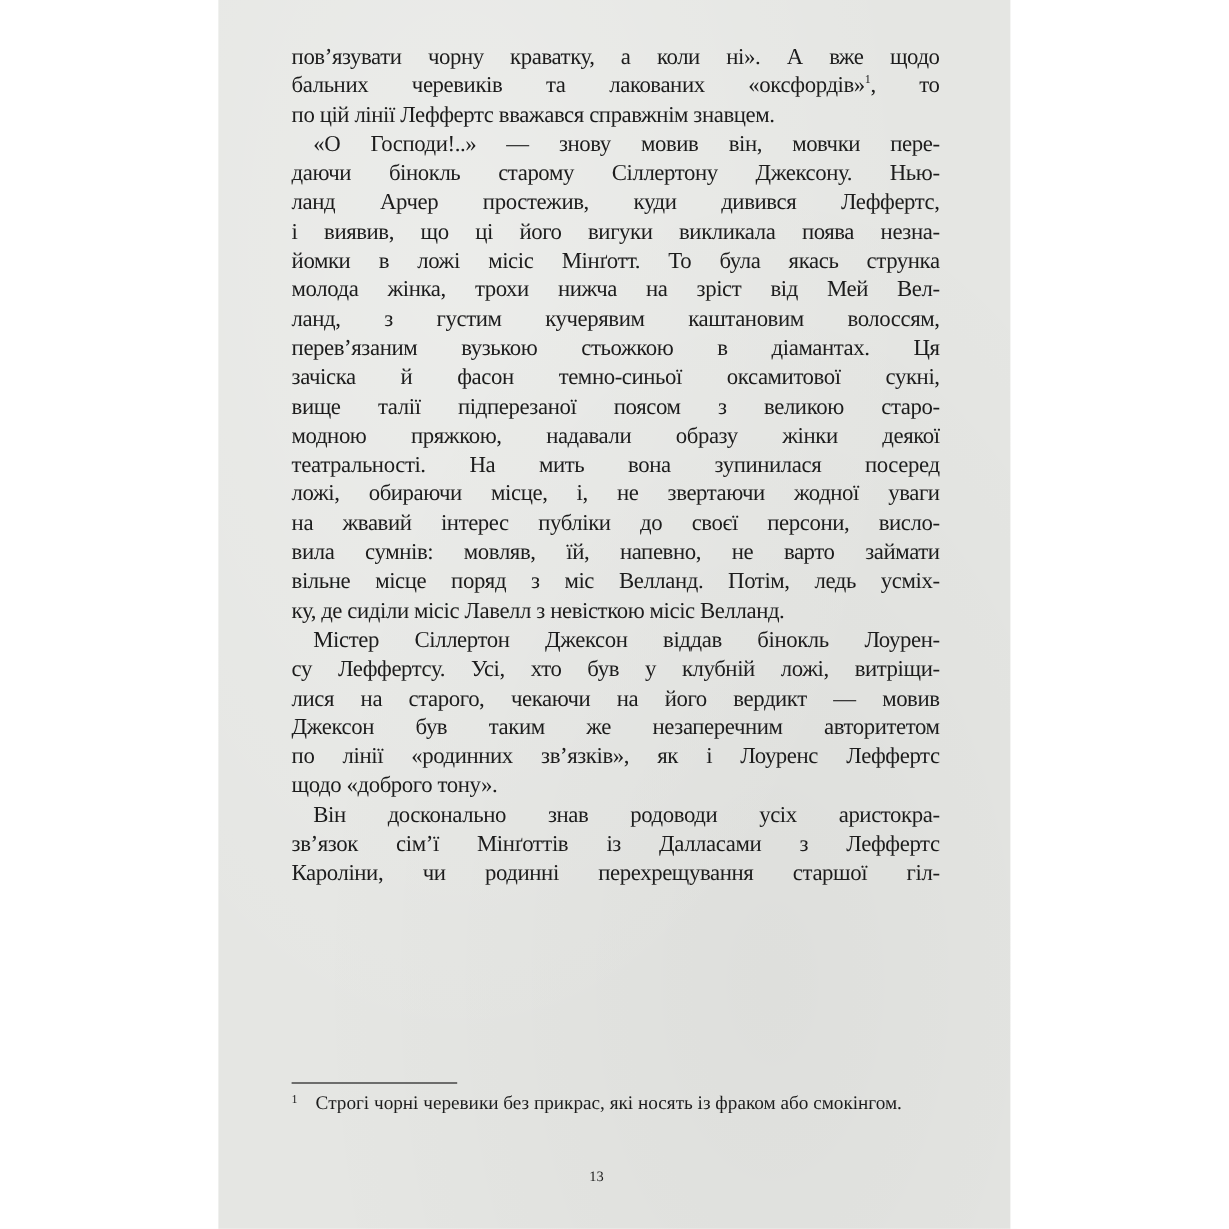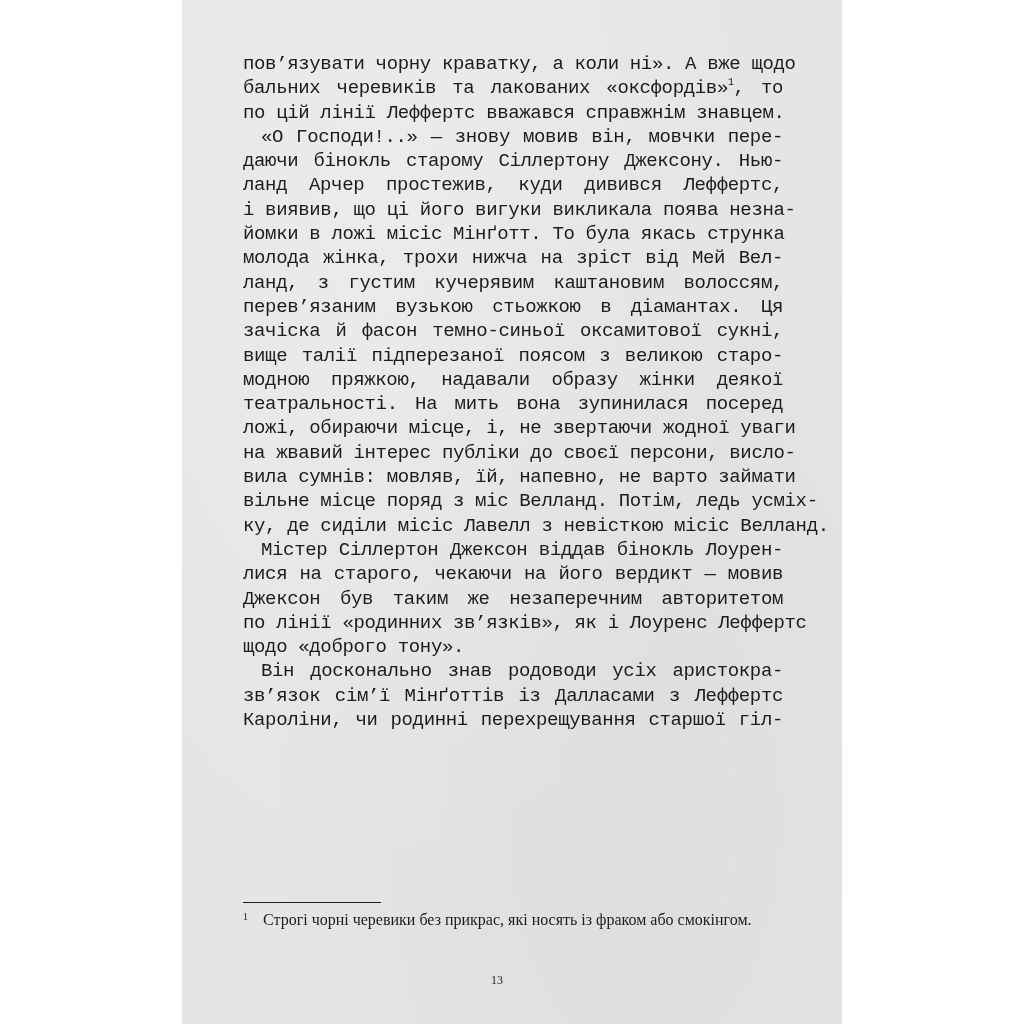--- a/index.html
+++ b/index.html
@@ -17,23 +17,23 @@
       width: 660px;
       height: 1024px;
       background: #e5e6e3;
       background-image:
         radial-gradient(ellipse at 30% 20%, rgba(255,255,255,0.25), rgba(255,255,255,0) 60%),
         radial-gradient(ellipse at 70% 80%, rgba(0,0,0,0.03), rgba(0,0,0,0) 60%);
     }
     .body-text {
       position: absolute;
       left: 61px;
-      top: 52px;
+      top: 36px;
       width: 540px;
-      font-family: Liberation Mono, monospace;
+      font-family: Liberation Serif, serif;
       font-size: 19px;
       line-height: 24.3px;
       color: #1c1c1c;
       letter-spacing: -0.35px;
     }
     .line {
       display: block;
       white-space: nowrap;
       text-align: justify;
       text-align-last: justify;
@@ -111,20 +111,21 @@
     <span class="line">зачіска й фасон темно-синьої оксамитової сукні,</span>
     <span class="line">вище талії підперезаної поясом з великою старо-</span>
     <span class="line">модною пряжкою, надавали образу жінки деякої</span>
     <span class="line">театральності. На мить вона зупинилася посеред</span>
     <span class="line">ложі, обираючи місце, і, не звертаючи жодної уваги</span>
     <span class="line">на жвавий інтерес публіки до своєї персони, висло-</span>
     <span class="line">вила сумнів: мовляв, їй, напевно, не варто займати</span>
     <span class="line">вільне місце поряд з міс Велланд. Потім, ледь усміх-</span>
     <span class="line last">ку, де сиділи місіс Лавелл з невісткою місіс Велланд.</span>
     <span class="line indent">Містер Сіллертон Джексон віддав бінокль Лоурен-</span>
+    <span class="line">су Леффертсу. Усі, хто був у клубній ложі, витріщи-</span>
     <span class="line">лися на старого, чекаючи на його вердикт — мовив</span>
     <span class="line">Джексон був таким же незаперечним авторитетом</span>
     <span class="line">по лінії «родинних зв’язків», як і Лоуренс Леффертс</span>
     <span class="line last">щодо «доброго тону».</span>
     <span class="line indent">Він досконально знав родоводи усіх аристокра-</span>
     <span class="line">зв’язок сім’ї Мінґоттів із Далласами з Леффертс</span>
     <span class="line">Кароліни, чи родинні перехрещування старшої гіл-</span>
   </div>
 
   <div class="footnote-rule"></div>

